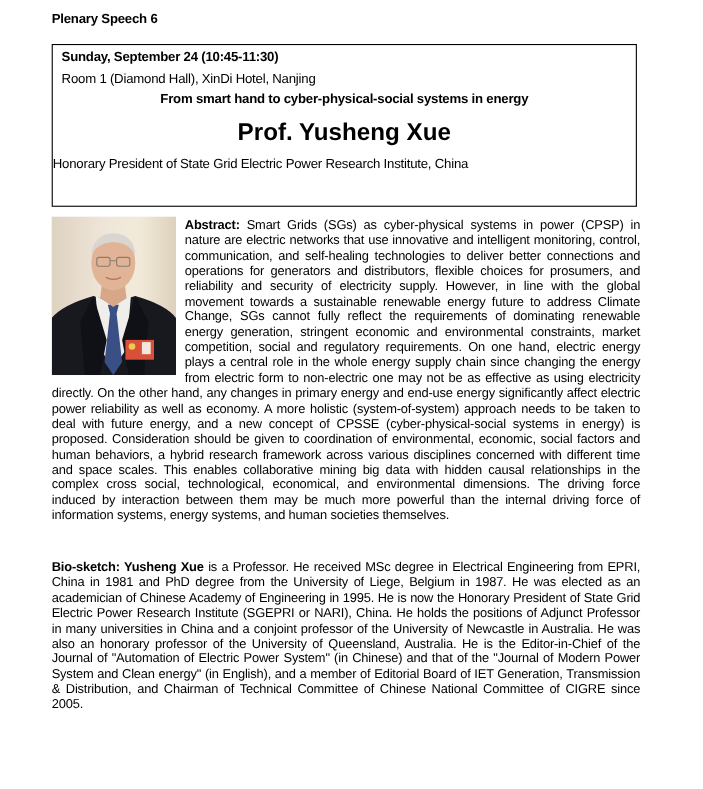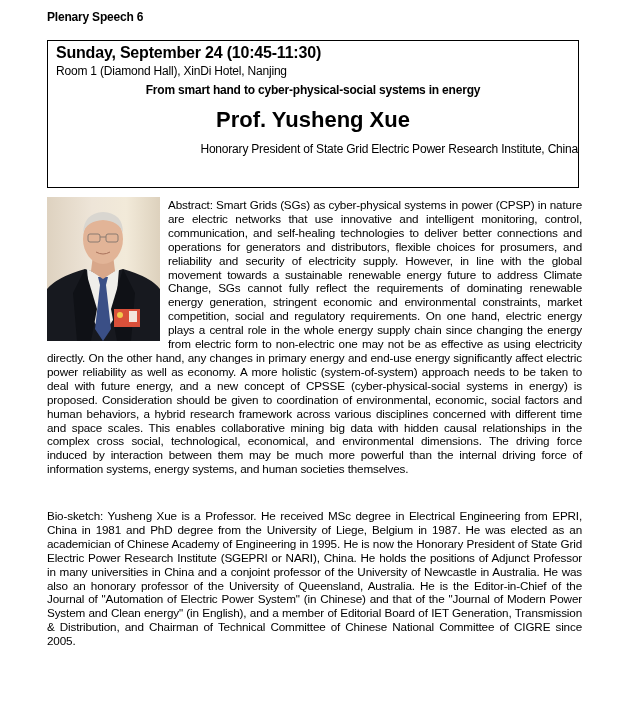--- a/index.html
+++ b/index.html
@@ -9,35 +9,35 @@
   }
   .section-title {
     position: absolute; left: 47px; top: 10px;
     font-size: 12px; font-weight: bold; letter-spacing: -0.2px;
   }
   .info-box {
     position: absolute; left: 47px; top: 40px; width: 532px; height: 148px;
     border: 1.3px solid #000; box-sizing: border-box;
   }
   .info-box .date {
-    position: absolute; left: 8px; top: 3px; font-size: 16px; font-weight: bold; letter-spacing: -0.2px;
+    position: absolute; left: 8px; top: 3px; font-size: 12px; font-weight: bold; letter-spacing: -0.2px;
   }
   .info-box .venue {
     position: absolute; left: 8px; top: 23px; font-size: 12px; letter-spacing: -0.2px;
   }
   .info-box .talk-title {
     position: absolute; left: 0; right: 0; top: 42px; text-align: center;
     font-size: 12px; font-weight: bold; letter-spacing: -0.2px;
   }
   .info-box .speaker {
     position: absolute; left: 0; right: 0; top: 66px; text-align: center;
     font-size: 22px; font-weight: bold;
   }
   .info-box .affiliation {
-    position: absolute; left: 0; right: 0; top: 101px; text-align: right;
+    position: absolute; left: 0; right: 0; top: 101px; text-align: left;
     font-size: 12px; letter-spacing: -0.2px;
   }
   .photo {
     position: absolute; left: 47px; top: 197px; width: 113px; height: 144px;
     overflow: hidden;
     background: linear-gradient(90deg, #ded2c0 0%, #eee5d8 40%, #f2ead9 70%, #ddd1bd 100%);
   }
   .photo svg { display: block; }
   .abstract {
     position: absolute; left: 47px; top: 198px; width: 535px;
@@ -46,21 +46,21 @@
   }
   .abstract .float-spacer {
     float: left; width: 121px; height: 152px;
   }
   .bio {
     position: absolute; left: 47px; top: 489px; width: 535px;
     font-size: 11.7px; line-height: 13.9px; text-align: justify;
     letter-spacing: -0.15px;
     margin-top: 20px;
   }
-  b { font-weight: normal; }
+  b { font-weight: bold; }
 </style>
 </head>
 <body>
 
 <div class="section-title">Plenary Speech 6</div>
 
 <div class="info-box">
   <div class="date">Sunday, September 24 (10:45-11:30)</div>
   <div class="venue">Room 1 (Diamond Hall), XinDi Hotel, Nanjing</div>
   <div class="talk-title">From smart hand to cyber-physical-social systems in energy</div>

